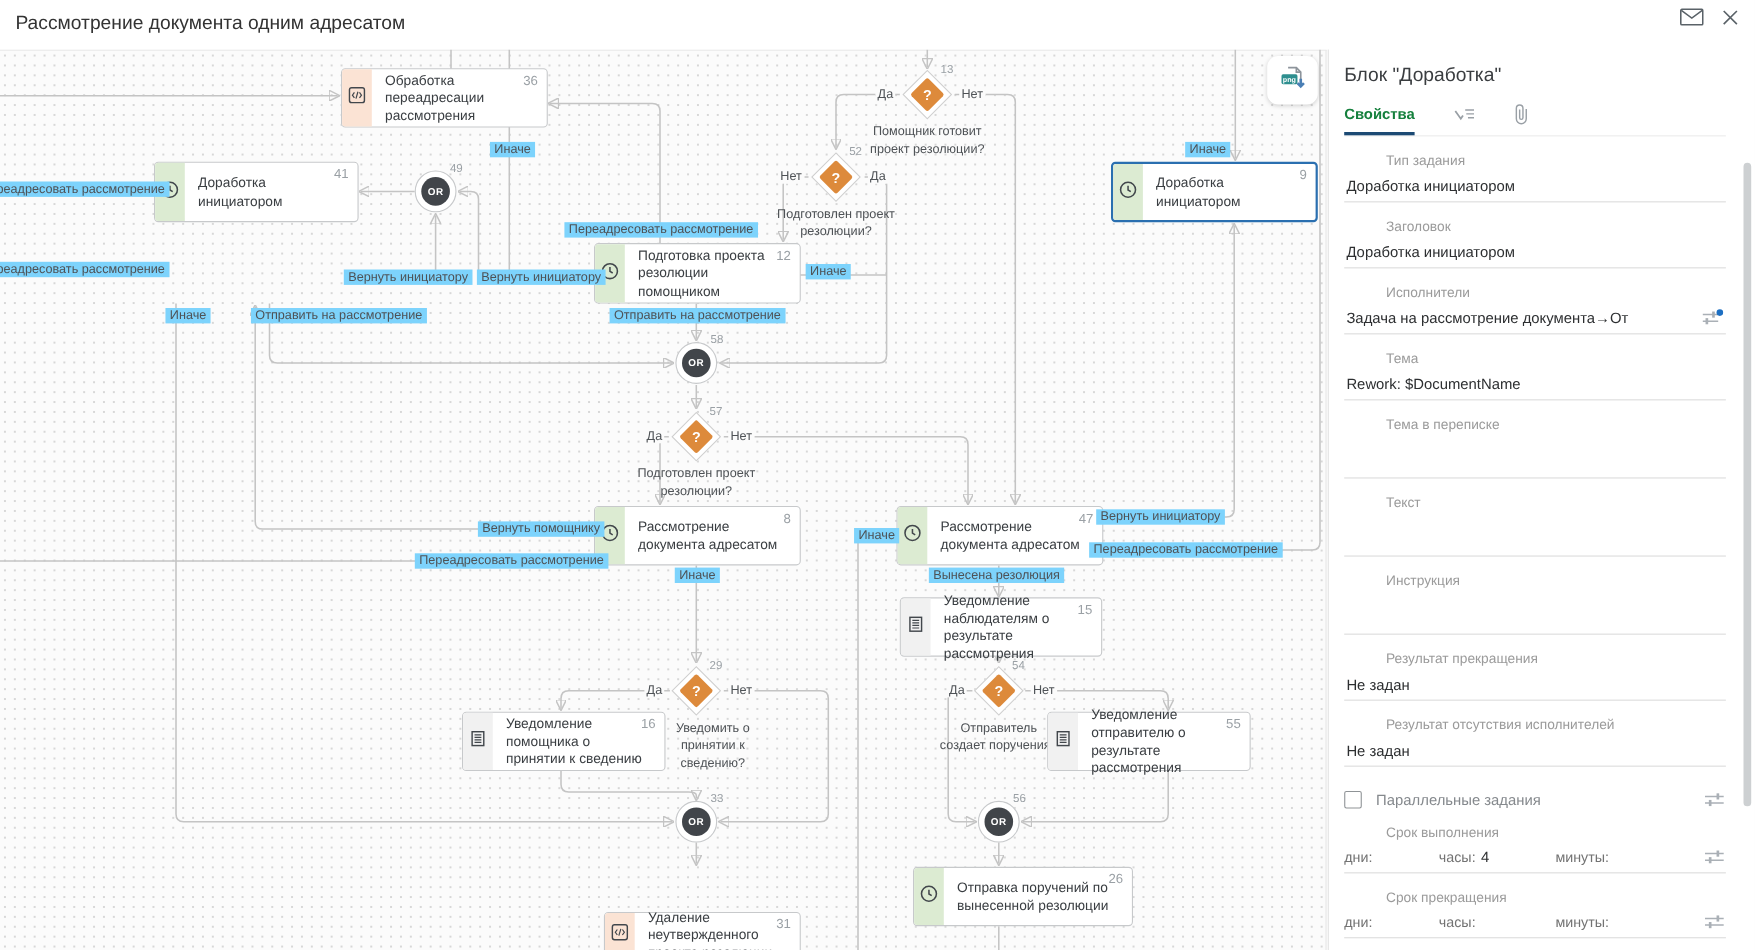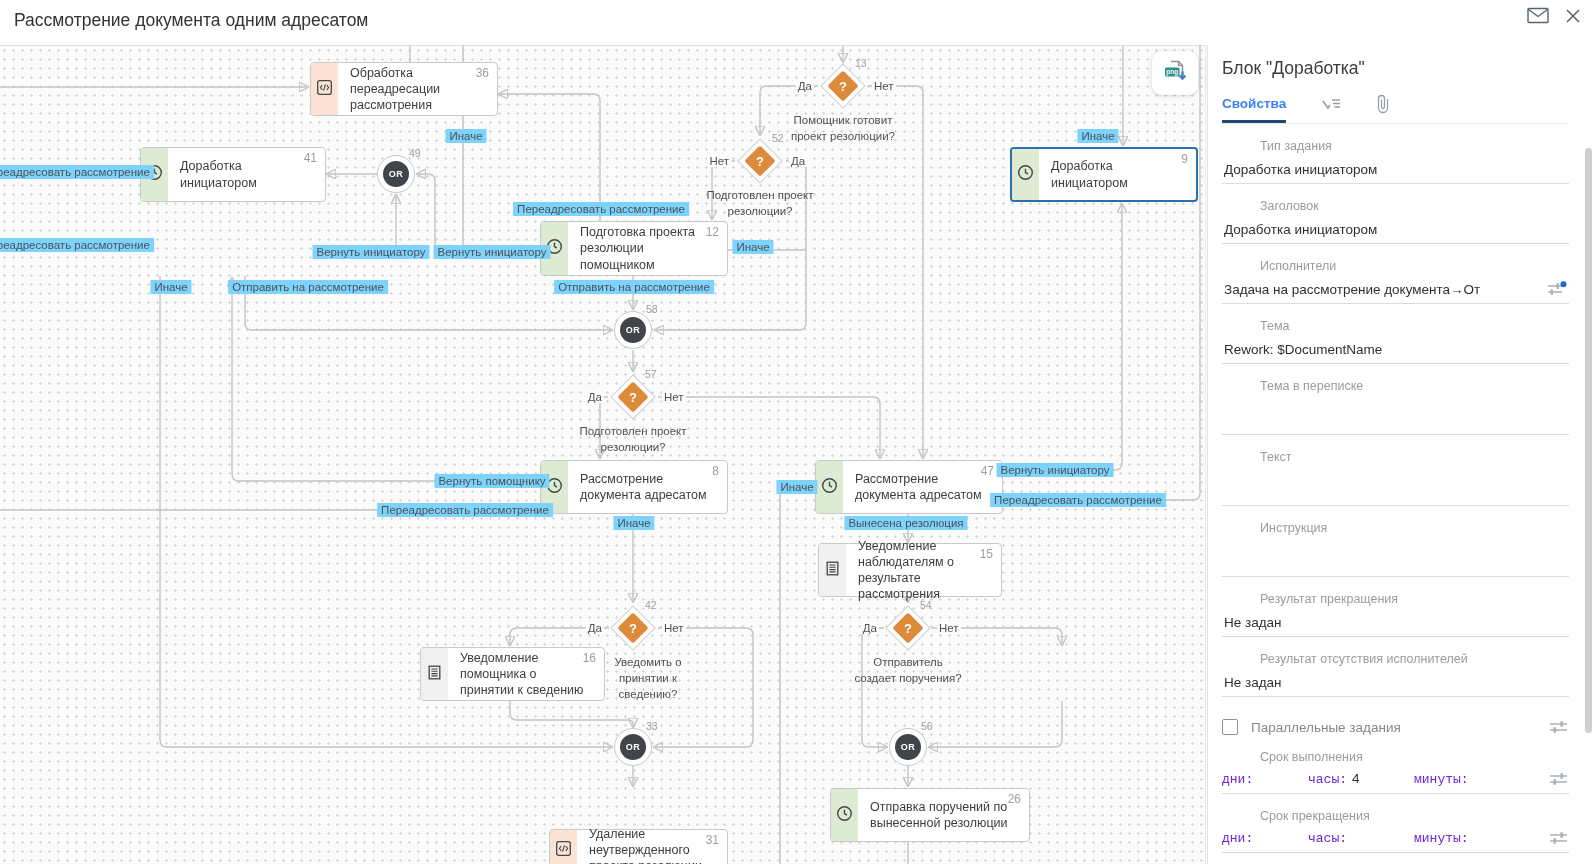--- a/index.html
+++ b/index.html
@@ -54,37 +54,37 @@
 
   #export-btn{position:absolute;left:1152px;top:51px;width:46px;height:44px;background:#fff;
     border-radius:10px;box-shadow:0 1px 4px rgba(0,0,0,.16);display:flex;align-items:center;
     justify-content:center;cursor:pointer;z-index:8;}
 
   
   #panel{position:absolute;left:1207px;top:0;width:388px;height:864px;background:#fff;
     border-left:1px solid #e2e2e2;box-sizing:border-box;z-index:20;padding:0 26px 0 14px;}
   .p-title{font-size:17.5px;color:#3a3d40;margin:58px 0 14px 0;}
   .p-tabs{display:flex;align-items:center;gap:34px;border-bottom:1px solid #ececec;position:relative;height:30px;}
-  .p-tab{font-size:13.5px;font-weight:bold;color:#3b82f6;padding-bottom:10px;cursor:pointer;position:relative;}
+  .p-tab{font-size:13.5px;font-weight:bold;color:#15803d;padding-bottom:10px;cursor:pointer;position:relative;}
   .p-tab.active:after{content:"";position:absolute;left:0;right:0;bottom:-2px;height:3px;background:#1c4a74;}
   .tabicon{cursor:pointer;display:flex;align-items:center;padding-bottom:8px;}
   .fld{margin-top:15px;}
   .flabel{font-size:12.5px;color:#9b9b9b;margin-bottom:5px;margin-left:38px;}
   .fvalue{font-size:13.5px;color:#2d2f31;border-bottom:1px solid #dcdcdc;padding:2px 2px 6px 2px;
     min-height:17px;display:flex;align-items:flex-end;}
   .fvalue--tall{min-height:28px;}
   .fvalue .vtext{flex:1;}
   .chkrow{display:flex;align-items:center;margin-top:22px;position:relative;}
   .chk{width:16px;height:16px;border:1.5px solid #8f9396;border-radius:2px;box-sizing:border-box;
     margin-right:13px;cursor:pointer;background:#fff;position:relative;flex:0 0 16px;}
   .chklabel{font-size:13.5px;color:#85898d;flex:1;}
   .durrow{display:flex;align-items:flex-end;border-bottom:1px solid #dcdcdc;padding:2px 0 6px 0;position:relative;}
   .durseg{display:flex;align-items:baseline;}
   .durseg.s1{width:86px;}  .durseg.s2{width:106px;}
-  .durlabel{font-size:13px;color:#6d28d9;margin-right:5px;font-family:Liberation Mono, monospace;}
+  .durlabel{font-size:13px;color:#737373;margin-right:5px;}
   .durval{font-size:13.5px;color:#2d2f31;min-width:10px;}
   .slider-wrap{margin-left:auto;cursor:pointer;display:flex;align-items:center;}
   #p-scrollbar{position:absolute;right:3px;top:148px;width:7px;height:585px;background:#cdd0d2;
     border-radius:4px;cursor:pointer;}
 </style>
 </head>
 <body>
 
 <div id="app">
 
@@ -243,20 +243,30 @@
       <div class="fblock strip-gray" style="left: 420px; top: 647px; width: 185px; height: 54px;">
         <div class="bstrip">
           <span><svg width="17" height="17" viewBox="0 0 17 17">
               <rect x="3.2" y="2.2" width="10.6" height="12.6" fill="none" stroke="#42474c" stroke-width="1.3"></rect>
               <path d="M5.4 5h6.2M5.4 7.3h6.2M5.4 9.6h6.2M5.4 11.9h6.2" stroke="#42474c" stroke-width="1.1"></path>
             </svg></span>
         </div>
         <div class="btext">Уведомление помощника о принятии к сведению</div>
         <span class="bnum">16</span>
       </div>
+      <div class="fblock strip-gray" style="left: 952px; top: 647px; width: 185px; height: 54px;">
+        <div class="bstrip">
+          <span><svg width="17" height="17" viewBox="0 0 17 17">
+              <rect x="3.2" y="2.2" width="10.6" height="12.6" fill="none" stroke="#42474c" stroke-width="1.3"></rect>
+              <path d="M5.4 5h6.2M5.4 7.3h6.2M5.4 9.6h6.2M5.4 11.9h6.2" stroke="#42474c" stroke-width="1.1"></path>
+            </svg></span>
+        </div>
+        <div class="btext">Уведомление отправителю о результате рассмотрения</div>
+        <span class="bnum">55</span>
+      </div>
       <div class="fblock strip-peach" style="left: 549px; top: 829px; width: 179px; height: 42px;">
         <div class="bstrip">
           <span><svg width="17" height="17" viewBox="0 0 17 17">
               <rect x="1.7" y="1.7" width="13.6" height="13.6" rx="2" fill="none" stroke="#42474c" stroke-width="1.3"></rect>
               <path d="M6.2 6L4.4 8.5L6.2 11M10.8 6L12.6 8.5L10.8 11M9.4 5.4L7.6 11.6" fill="none" stroke="#42474c" stroke-width="1.1"></path>
             </svg></span>
         </div>
         <div class="btext">Удаление неутвержденного проекта резолюции</div>
         <span class="bnum">31</span>
       </div>
@@ -310,21 +320,21 @@
         <div class="d-q">?</div>
         <span class="node-num" style="left:42px;top:1px">57</span>
       </div>
       <div class="d-side" style="left: 604px; top: 397px; transform: translate(-100%, -50%);">Да</div>
       <div class="d-side" style="left: 662px; top: 397px; transform: translate(0px, -50%);">Нет</div>
       <div class="d-caption" style="left: 578px; top: 423px;">Подготовлен проект резолюции?</div>
       <div class="decision" style="left: 603px; top: 598px;">
         <div class="d-outer"></div>
         <div class="d-inner"></div>
         <div class="d-q">?</div>
-        <span class="node-num" style="left:42px;top:1px">42</span>
+        <span class="node-num" style="left:42px;top:1px">29</span>
       </div>
       <div class="d-side" style="left: 604px; top: 628px; transform: translate(-100%, -50%);">Да</div>
       <div class="d-side" style="left: 662px; top: 628px; transform: translate(0px, -50%);">Нет</div>
       <div class="d-caption" style="left: 593px; top: 654px;">Уведомить о принятии к сведению?</div>
       <div class="decision" style="left: 878px; top: 598px;">
         <div class="d-outer"></div>
         <div class="d-inner"></div>
         <div class="d-q">?</div>
         <span class="node-num" style="left:42px;top:1px">54</span>
       </div>

